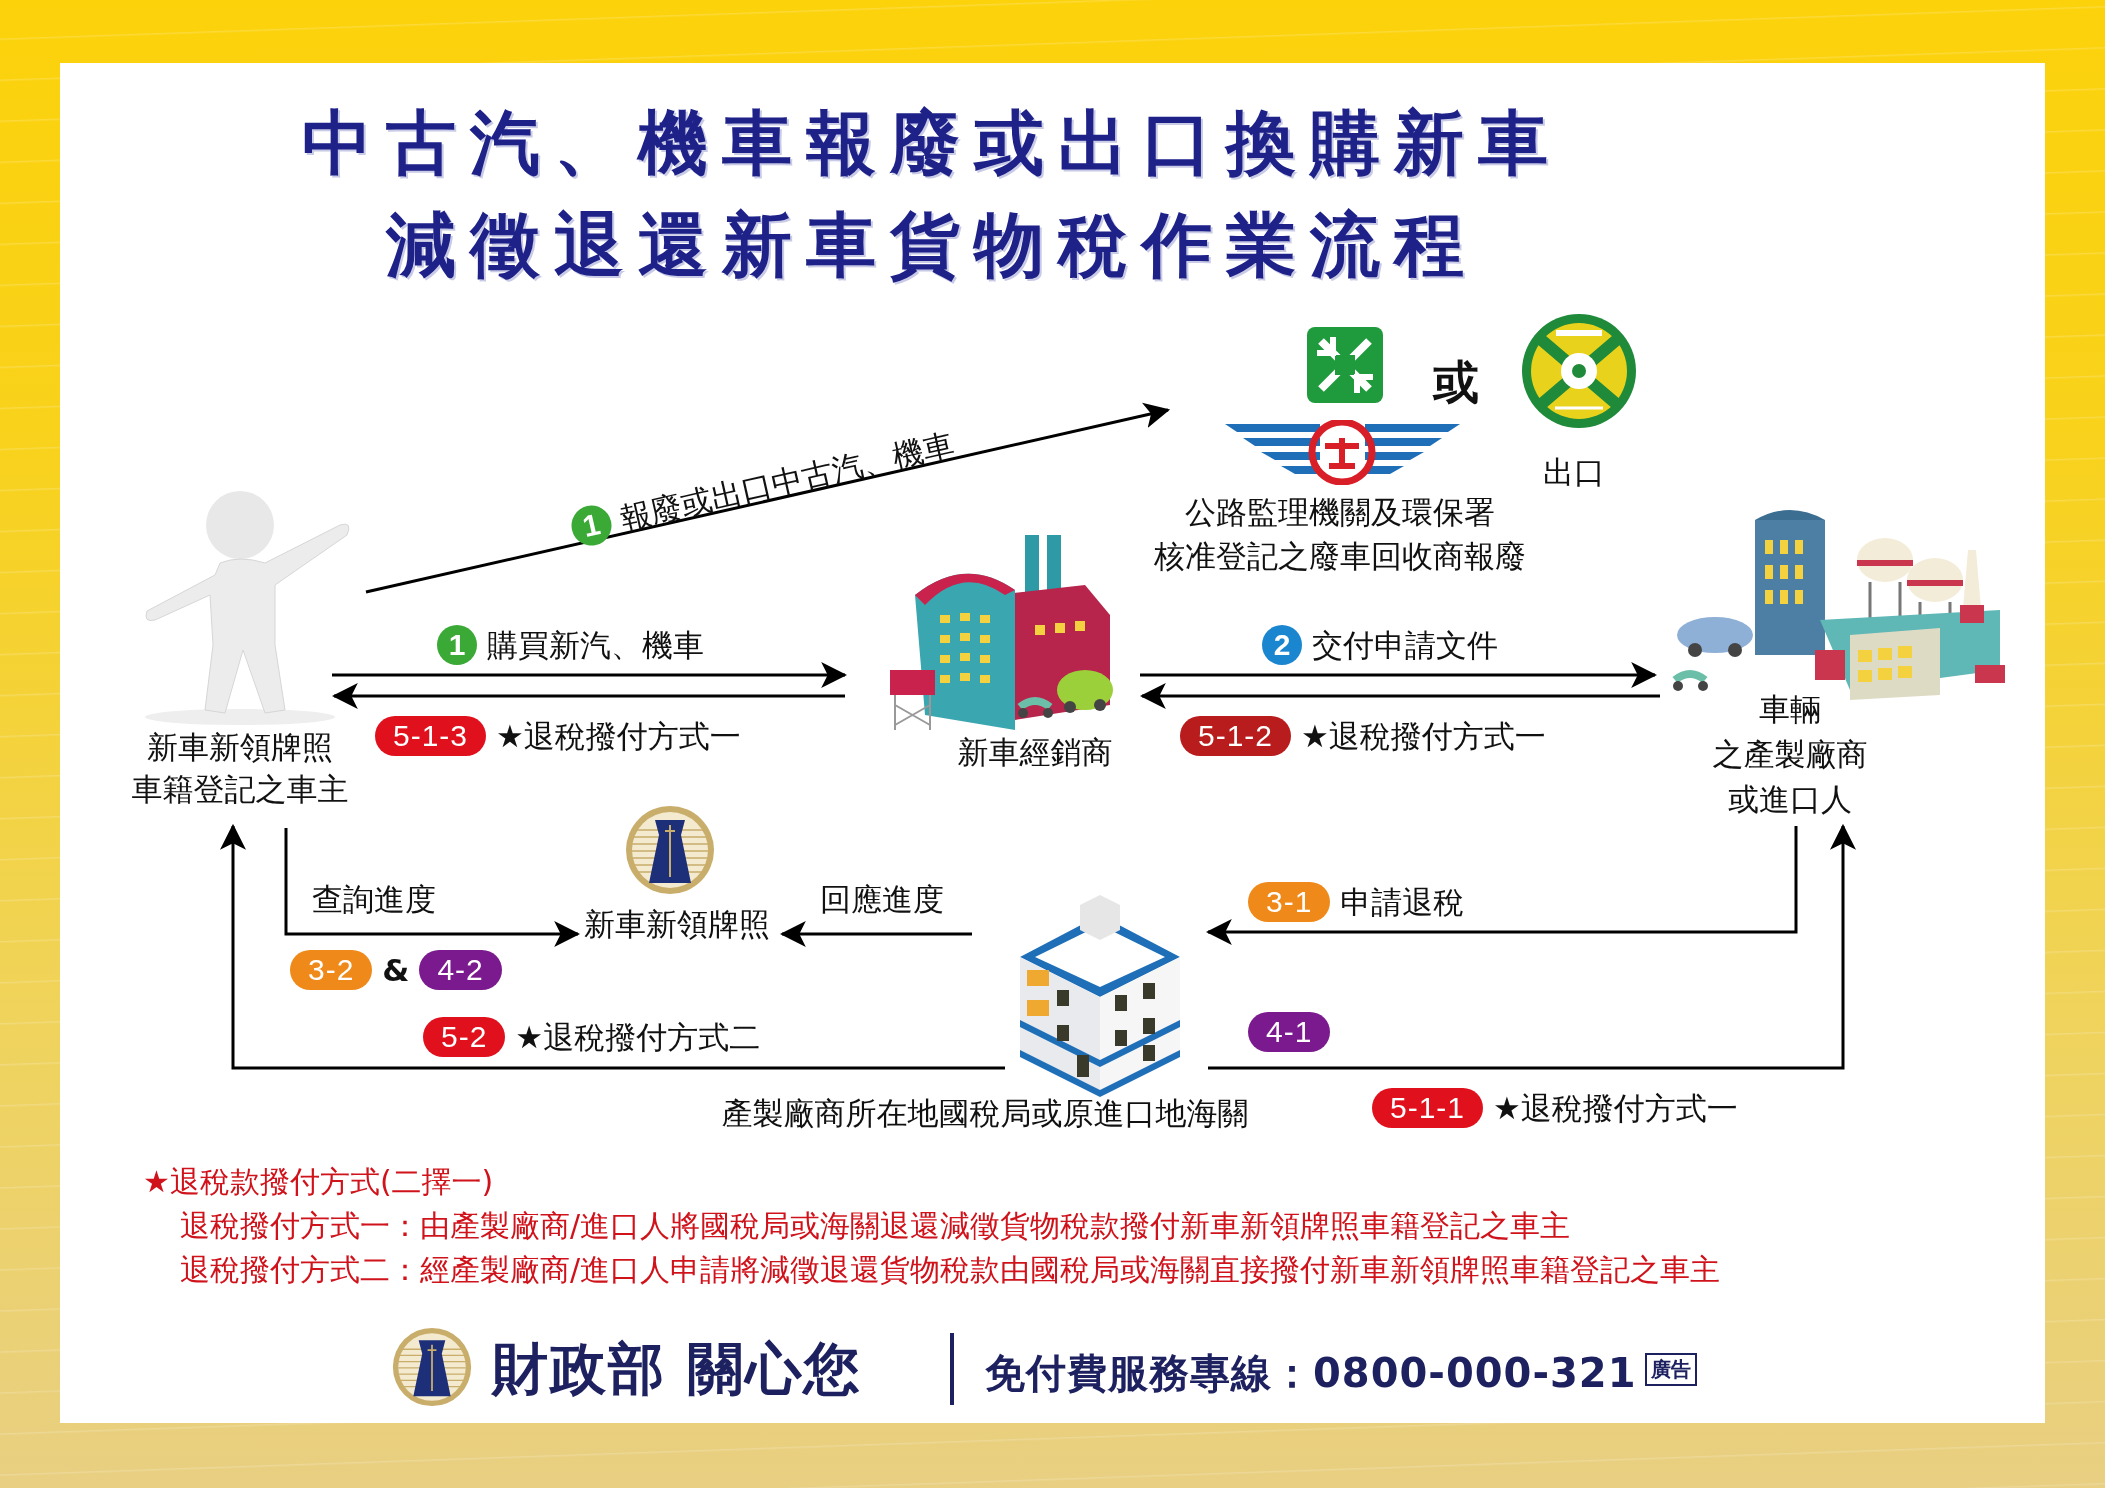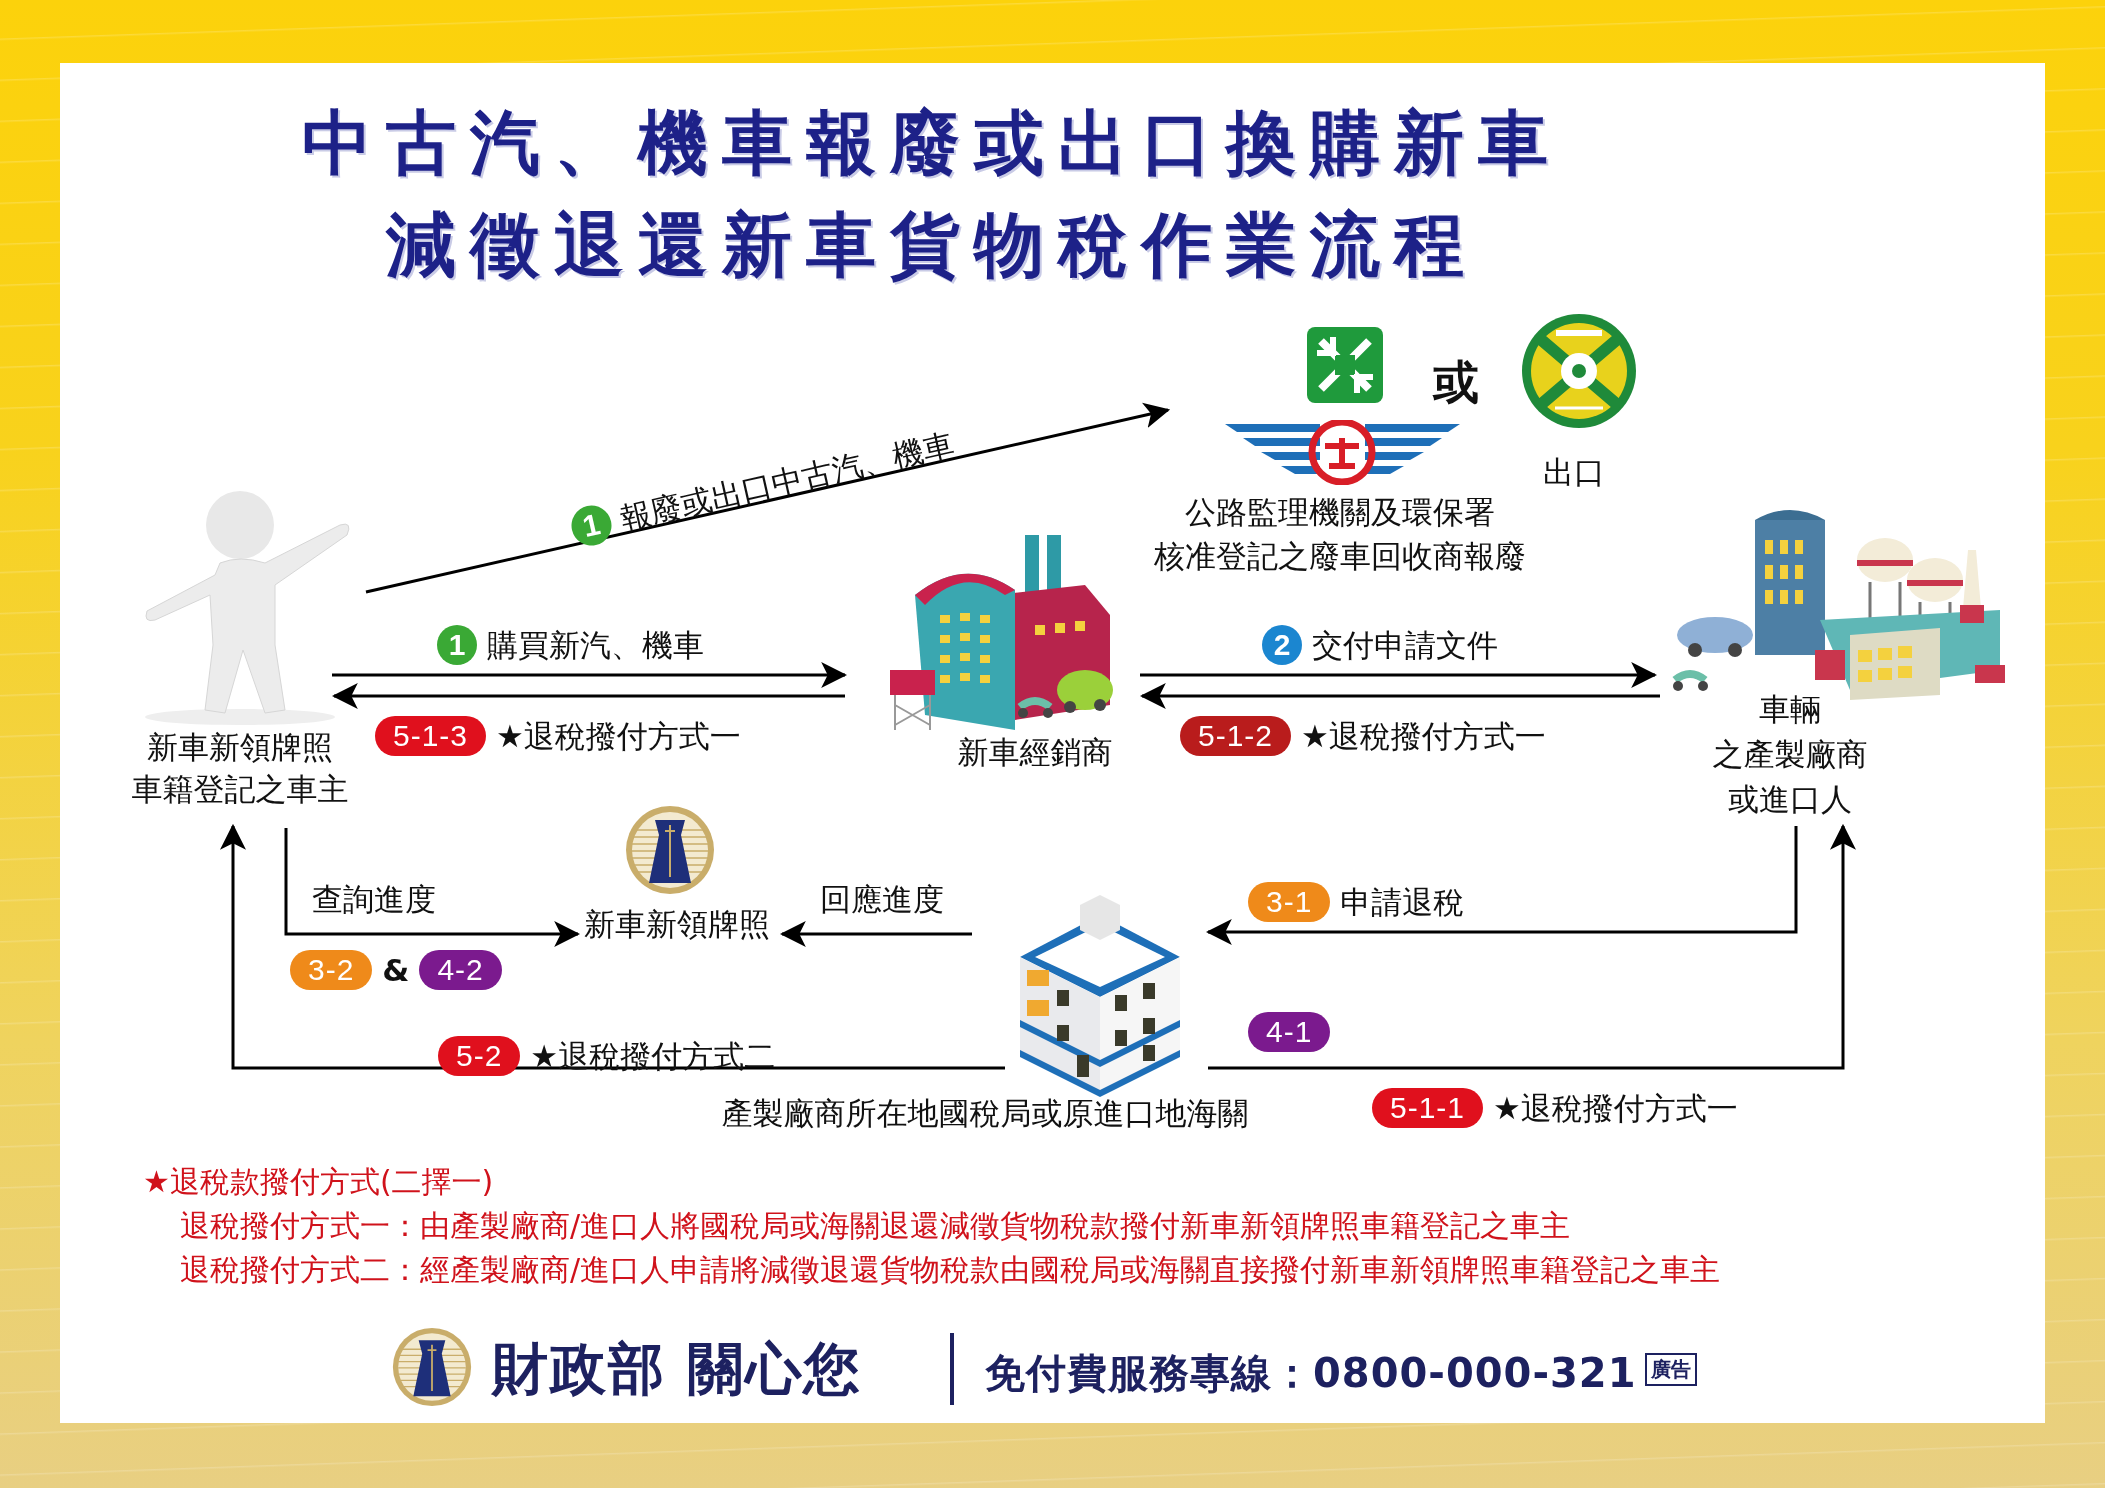--- a/index.html
+++ b/index.html
@@ -246,21 +246,21 @@
   </svg>
 </div>
 <div class="abs lbl" style="left:584px; top:905px;">新車新領牌照</div>
 <div class="abs lbl" style="left:312px; top:880px;">查詢進度</div>
 <div class="abs lbl" style="left:820px; top:880px;">回應進度</div>
 <div class="abs row" style="left:290px; top:950px;">
   <span class="pill" style="background:#ef8a1a;">3-2</span>
   <span class="lbl" style="font-weight:bold;">&amp;</span>
   <span class="pill" style="background:#7b1a8e;">4-2</span>
 </div>
-<div class="abs row" style="left:438px; top:1017px;margin-top:19px;">
+<div class="abs row" style="left:423px; top:1017px;">
   <span class="pill" style="background:#e0101d;">5-2</span>
   <span class="lbl">★退稅撥付方式二</span>
 </div>
 
 <div class="abs" style="left:1015px; top:885px; width:170px; height:215px;">
   <svg width="170" height="215" viewBox="0 0 170 215">
     <path d="M85,30 L165,72 L85,112 L5,72 Z" fill="#1e6fb8"></path>
     <path d="M85,40 L150,72 L85,102 L20,72 Z" fill="#fff"></path>
     <path d="M65,20 L85,10 L105,20 L105,45 L85,55 L65,45 Z" fill="#e6e6e6"></path>
     <path d="M5,72 L85,112 L85,210 L5,170 Z" fill="#e9eaed"></path>

